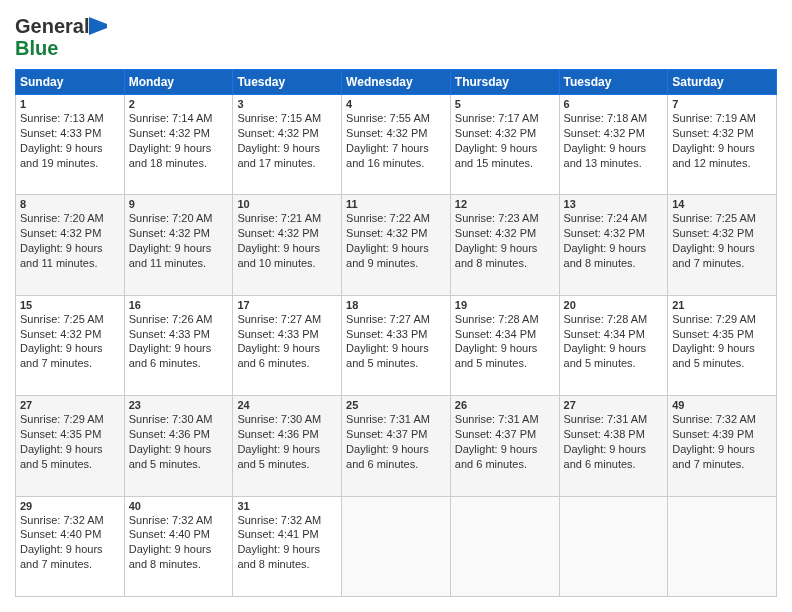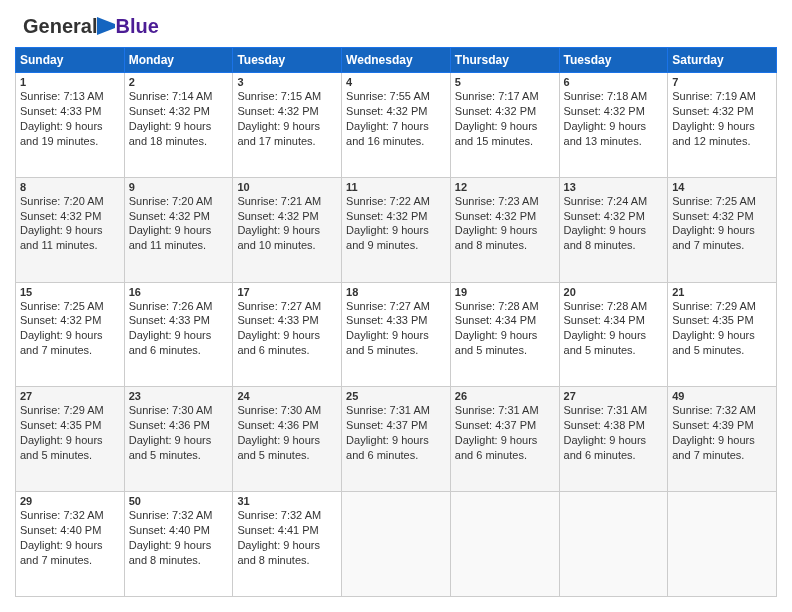--- a/index.html
+++ b/index.html
@@ -18,31 +18,30 @@
       flex-direction: column;
     }
     .header {
       display: flex;
       justify-content: space-between;
       align-items: flex-start;
       margin-bottom: 10px;
     }
     .logo {
       display: flex;
-      flex-direction: row;
+      flex-direction: column;
       align-items: flex-start;
-      margin-left: 8px;
     }
     .logo-text {
       font-size: 20px;
       font-weight: bold;
       color: #333;
       line-height: 1.1;
     }
-    .logo-blue { color: #4c1d95; }
+    .logo-blue { color: #15803d; }
     .logo-row {
       display: flex;
       align-items: center;
     }
     .title-section {
       text-align: right;
     }
     .month-title {
       font-size: 32px;
       font-weight: bold;
@@ -363,21 +362,21 @@
         <tr>
           <td>
         <span class="day-num">29</span>
         <div class="day-info">
           <span>Sunrise: 7:32 AM</span><br>
           <span>Sunset: 4:40 PM</span><br>
           <span>Daylight: 9 hours and 7 minutes.</span>
         </div>
       </td>
           <td>
-        <span class="day-num">50</span>
+        <span class="day-num">40</span>
         <div class="day-info">
           <span>Sunrise: 7:32 AM</span><br>
           <span>Sunset: 4:40 PM</span><br>
           <span>Daylight: 9 hours and 8 minutes.</span>
         </div>
       </td>
           <td>
         <span class="day-num">31</span>
         <div class="day-info">
           <span>Sunrise: 7:32 AM</span><br>

